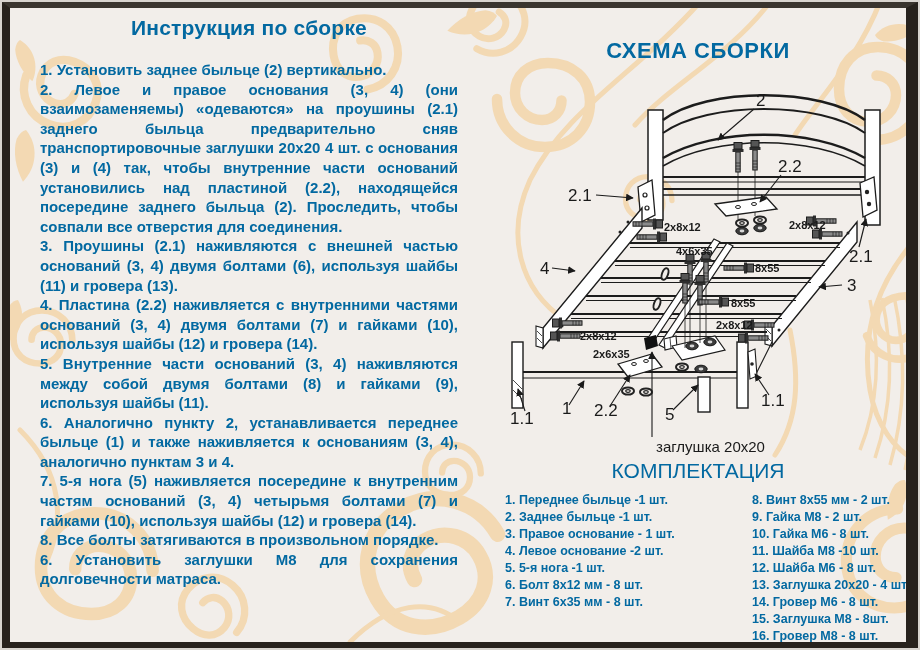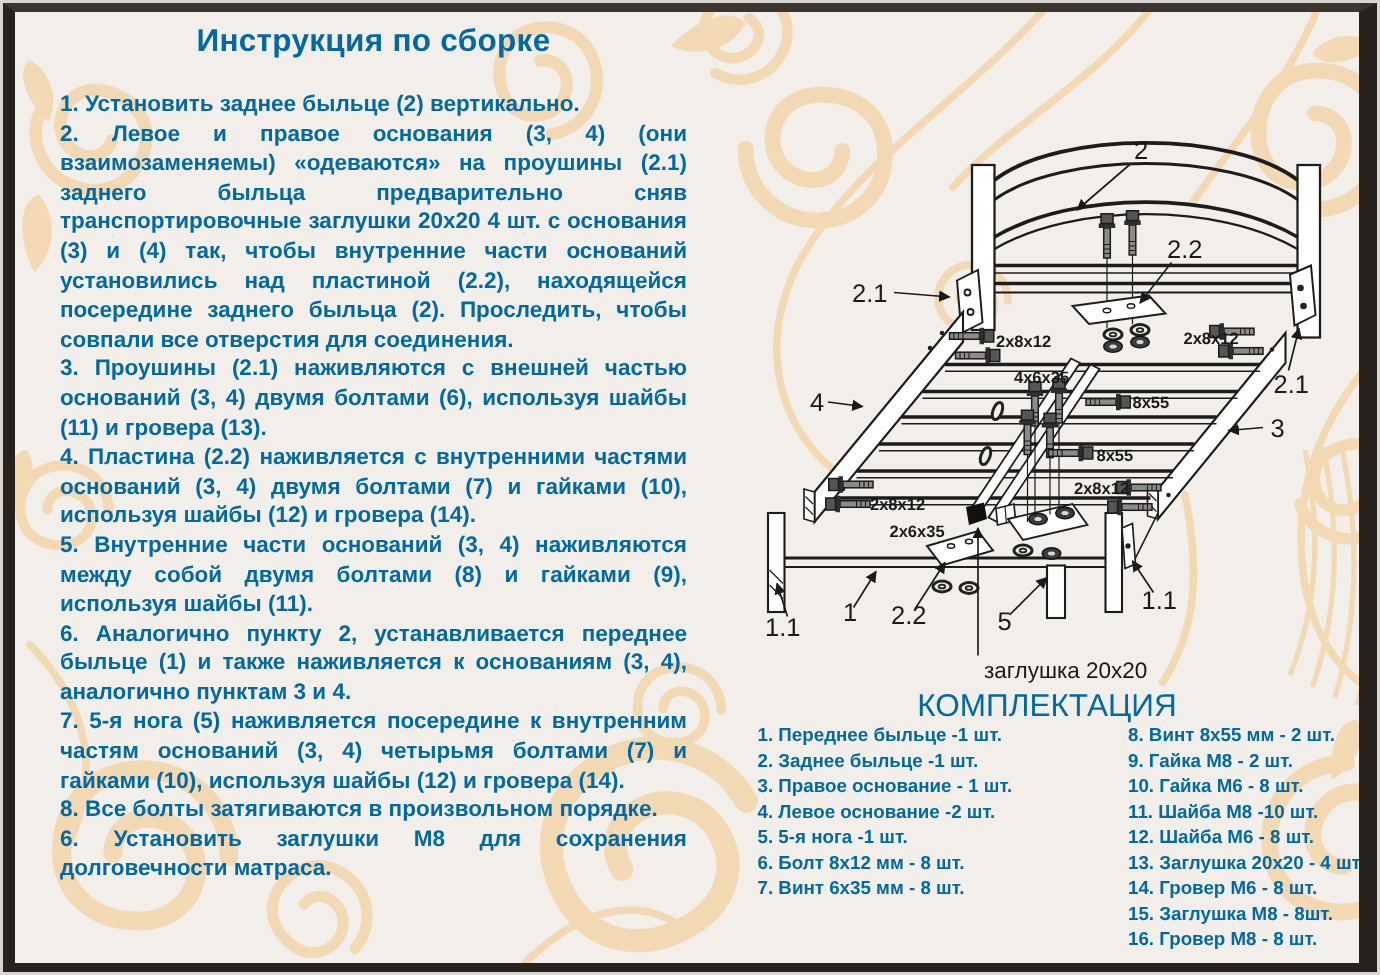--- a/index.html
+++ b/index.html
@@ -14,21 +14,21 @@
     pointer-events:none;z-index:41;}
   .ornaments{position:absolute;left:0;top:0;z-index:0;}
   .left-panel{position:absolute;left:40px;top:16px;width:418px;z-index:10;}
   .instr-title{margin:0 0 20px 0;font-size:21px;font-weight:bold;text-align:center;letter-spacing:.2px;}
   .steps p{margin:0;font-size:15px;font-weight:bold;line-height:19.6px;text-align:justify;}
   .schema-title{position:absolute;left:478px;top:38px;width:440px;margin:0;z-index:10;
     font-size:22px;font-weight:bold;text-align:center;letter-spacing:.5px;}
   .diagram{position:absolute;left:468px;top:80px;z-index:10;}
   .parts-title{position:absolute;left:478px;top:459px;width:440px;margin:0;z-index:10;
     font-size:21px;font-weight:normal;text-align:center;}
-  .parts{position:absolute;left:505px;top:482px;width:396px;display:flex;z-index:10;}
+  .parts{position:absolute;left:505px;top:492px;width:396px;display:flex;z-index:10;}
   .parts .col1{width:247px;}
   .parts .col2{width:149px;}
   .parts div[data-name="part-item"]{font-size:12.5px;font-weight:bold;line-height:17px;white-space:nowrap;}
   svg text{fill:#1a1a1a;}
   .cl{font-family:"Liberation Sans",sans-serif;font-size:17px;}
   .bl{font-family:"Liberation Sans",sans-serif;font-size:11px;font-weight:bold;}
   .plug-t{font-family:"Liberation Sans",sans-serif;font-size:15px;}
   .ln{stroke:#1a1a1a;stroke-width:1.1;fill:none;}
   .dr{stroke:#1c1c1c;fill:none;}
   .wh{fill:#ffffff;stroke:#1c1c1c;}
@@ -91,20 +91,21 @@
       <p data-name="instruction-step">3. Проушины (2.1) наживляются с внешней частью оснований (3, 4) двумя болтами (6), используя шайбы (11) и гровера (13).</p>
       <p data-name="instruction-step">4. Пластина (2.2) наживляется с внутренними частями оснований (3, 4) двумя болтами (7) и гайками (10), используя шайбы (12) и гровера (14).</p>
       <p data-name="instruction-step">5. Внутренние части оснований (3, 4) наживляются между собой двумя болтами (8) и гайками (9), используя шайбы (11).</p>
       <p data-name="instruction-step">6. Аналогично пункту 2, устанавливается переднее быльце (1) и также наживляется к основаниям (3, 4), аналогично пунктам 3 и 4.</p>
       <p data-name="instruction-step">7. 5-я нога (5) наживляется посередине к внутренним частям оснований (3, 4) четырьмя болтами (7) и гайками (10), используя шайбы (12) и гровера (14).</p>
       <p data-name="instruction-step">8. Все болты затягиваются в произвольном порядке.</p>
       <p data-name="instruction-step">6. Установить заглушки М8 для сохранения долговечности матраса.</p>
     </div>
   </div>
 
+  <h2 class="schema-title" data-name="diagram-title">СХЕМА СБОРКИ</h2>
 
   <svg class="diagram" width="440" height="400" viewBox="0 0 440 400" data-name="assembly-diagram">
     <defs>
       <marker id="ah" viewBox="0 0 10 10" refX="9" refY="5" markerWidth="7" markerHeight="7" orient="auto-start-reverse">
         <path d="M0,0 L10,5 L0,10 z" fill="#1a1a1a"></path>
       </marker>
       <g id="g-bolt">
         <rect x="-16" y="-2.2" width="20" height="4.4" fill="#8a8a8a" stroke="#1c1c1c" stroke-width="1"></rect>
         <line x1="-13" y1="-2.2" x2="-13" y2="2.2" stroke="#1c1c1c" stroke-width="0.7"></line>
         <line x1="-10" y1="-2.2" x2="-10" y2="2.2" stroke="#1c1c1c" stroke-width="0.7"></line>

